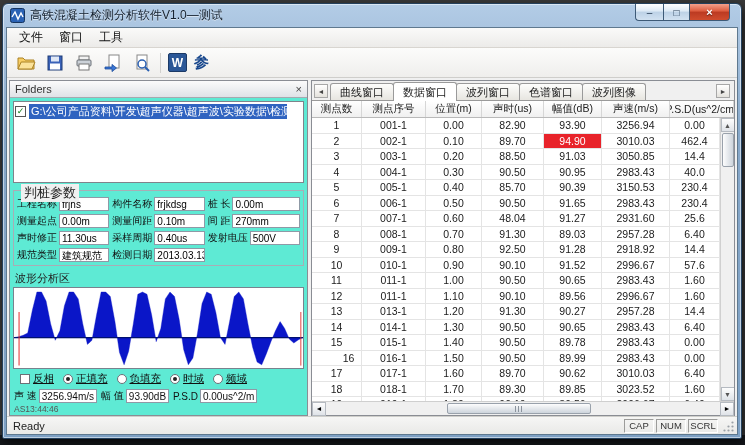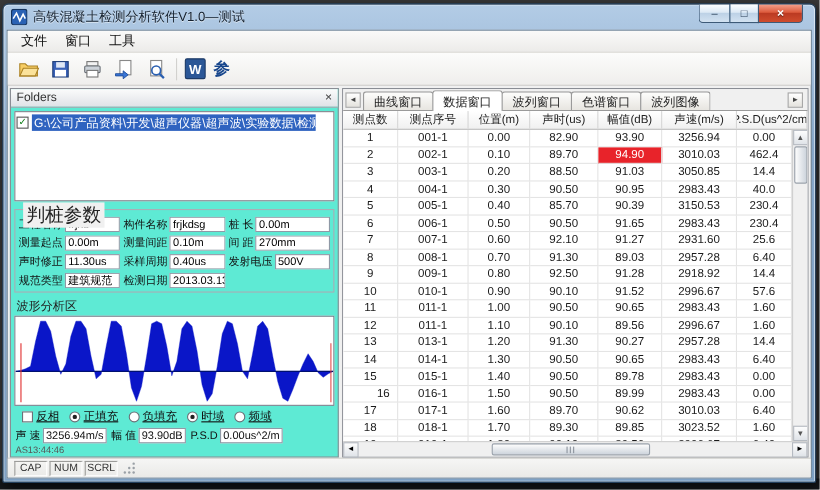--- a/index.html
+++ b/index.html
@@ -47,21 +47,21 @@
     display:flex; align-items:center; justify-content:space-between; padding:0 5px; font-size:11px; color:#333; }
   .panel-x { font-size:11px; color:#444; line-height:11px; }
 
   .tree { height:82px; background:#fff; border:1px solid #7f838b; margin:3px; padding:2px 1px; overflow:hidden; }
   .tree-item { display:flex; align-items:center; gap:3px; font-size:11px; }
   .cbx { width:11px; height:11px; background:#fff; border:1px solid #555; font-size:9px; line-height:9px;
     color:#0a7a12; display:flex; align-items:center; justify-content:center; flex:none; }
   .tree-label { background:#2f63c0; color:#fff; padding:0 2px; white-space:nowrap; overflow:hidden; max-width:258px; }
 
   .groupbox { margin:4px 3px 2px 3px; border:1px solid #a9adb5; position:relative; padding:6px 3px 3px 3px; }
-  .groupbox .legend { position:absolute; top:-7px; left:7px; background:#f0f0f0; padding:0 3px; font-size:17px; color:#222; }
+  .groupbox .legend { position:absolute; top:-7px; left:7px; background:#f0f0f0; padding:0 3px; font-size:13px; color:#222; }
   .params-grid { display:grid; grid-template-columns:1fr 1fr 1fr; gap:3px 3px; }
   .pfield { display:flex; align-items:center; gap:2px; font-size:10px; overflow:hidden; }
   .plabel { white-space:nowrap; color:#111; flex:none; }
   .pvalue { flex:1; min-width:0; height:14px; line-height:13px; border:1px solid #8f99a6; background:#fff;
     font-size:10px; padding:0 2px; white-space:nowrap; overflow:hidden; }
 
   .wave-title { font-size:11px; color:#222; margin:3px 5px 1px 5px; }
   .wave-box { margin:0 3px; height:82px; background:#fff; border:1px solid #79828e; position:relative; overflow:hidden; }
   .wave-box svg { position:absolute; inset:0; width:100%; height:100%; }
 
@@ -372,21 +372,21 @@
                 <div class="td" style="width: 56px;">0.50</div>
                 <div class="td" style="width: 62px;">90.50</div>
                 <div class="td" style="width: 58px;">91.65</div>
                 <div class="td" style="width: 68px;">2983.43</div>
                 <div class="td" style="flex: 1 1 0%; min-width: 0px;">230.4</div>
               </div>
               <div class="trow">
                 <div class="td" style="width: 50px;">7</div>
                 <div class="td" style="width: 64px;">007-1</div>
                 <div class="td" style="width: 56px;">0.60</div>
-                <div class="td" style="width: 62px;">92.10</div>
+                <div class="td" style="width: 62px;">48.04</div>
                 <div class="td" style="width: 58px;">91.27</div>
                 <div class="td" style="width: 68px;">2931.60</div>
                 <div class="td" style="flex: 1 1 0%; min-width: 0px;">25.6</div>
               </div>
               <div class="trow">
                 <div class="td" style="width: 50px;">8</div>
                 <div class="td" style="width: 64px;">008-1</div>
                 <div class="td" style="width: 56px;">0.70</div>
                 <div class="td" style="width: 62px;">91.30</div>
                 <div class="td" style="width: 58px;">89.03</div>
@@ -506,20 +506,21 @@
               <i></i>
               <i></i>
               <i></i>
             </span>
           <span class="sarrow" style="font-size:7px;">►</span>
         </div>
       </div>
     </div>
 
     <div class="statusbar">
+      <span class="sb-ready">Ready</span>
       <span id="status-cells" style="display:flex;">
           <span class="sb-cell">CAP</span>
           <span class="sb-cell">NUM</span>
           <span class="sb-cell">SCRL</span>
         </span>
       <span class="grip">
         <svg viewBox="0 0 13 13" width="13" height="13">
             <g fill="#9aa0a6">
               <circle cx="10.5" cy="2.5" r="1.1"></circle>
               <circle cx="10.5" cy="6.5" r="1.1"></circle>

